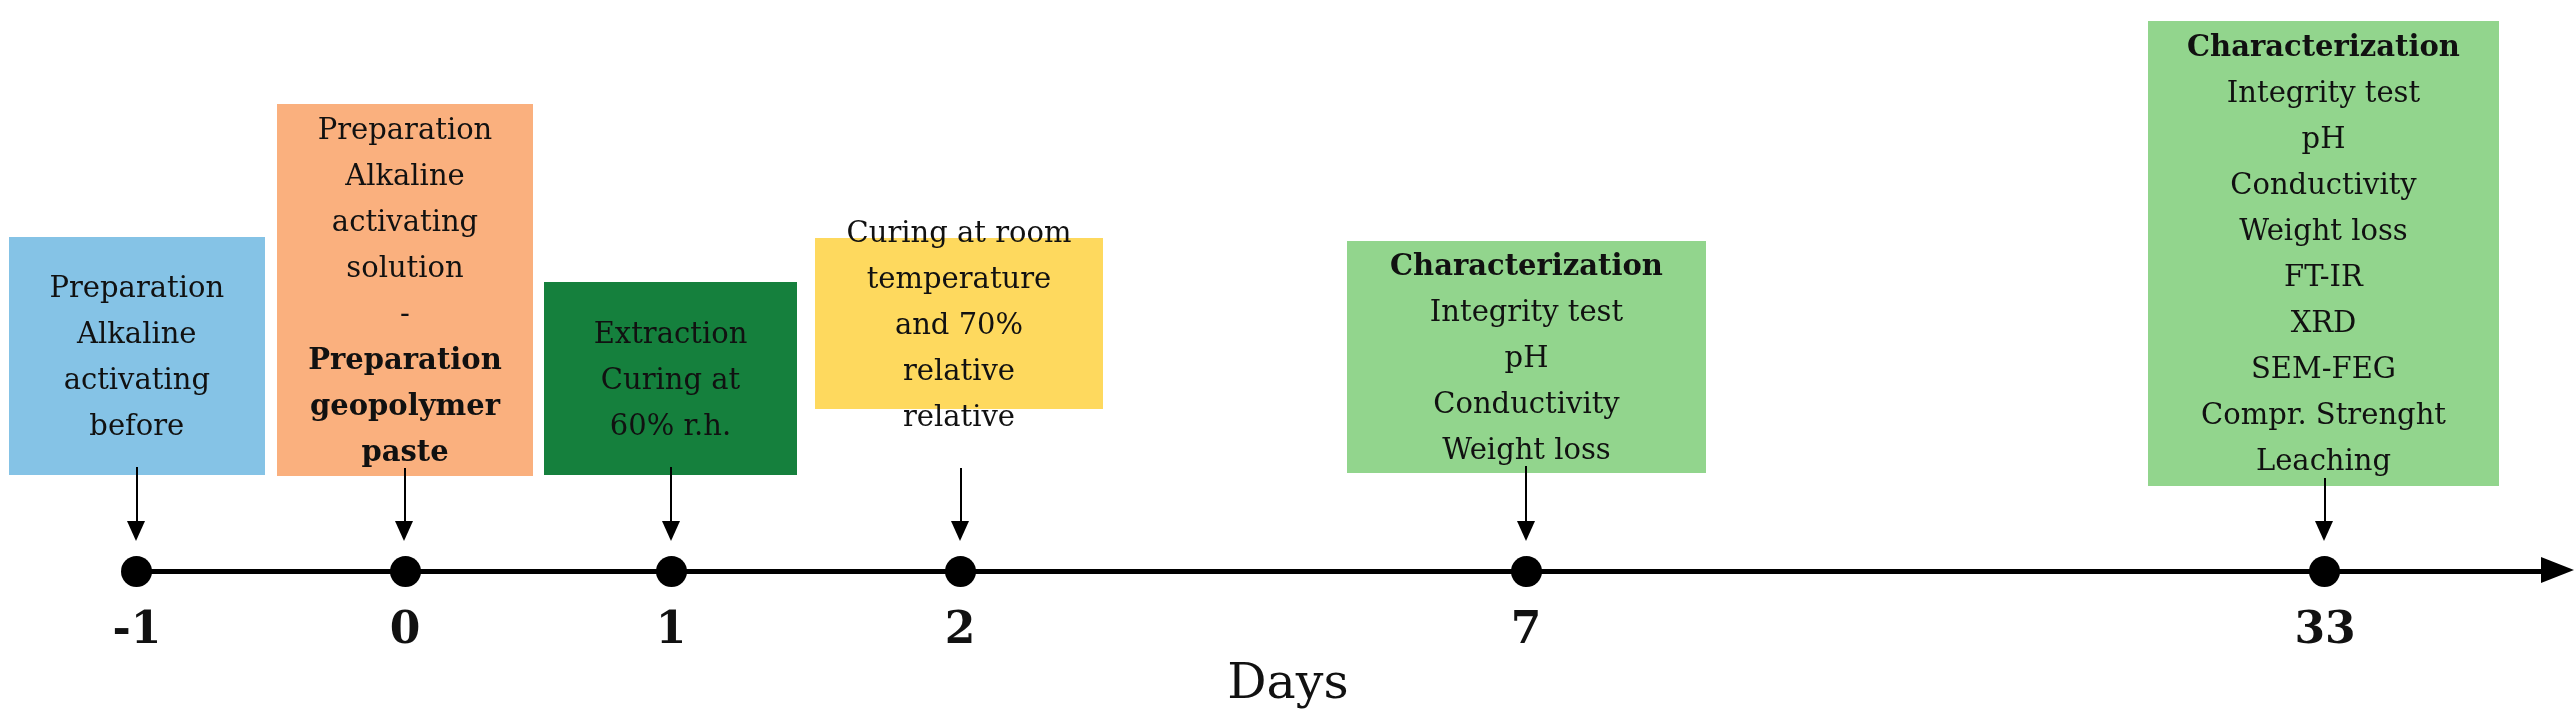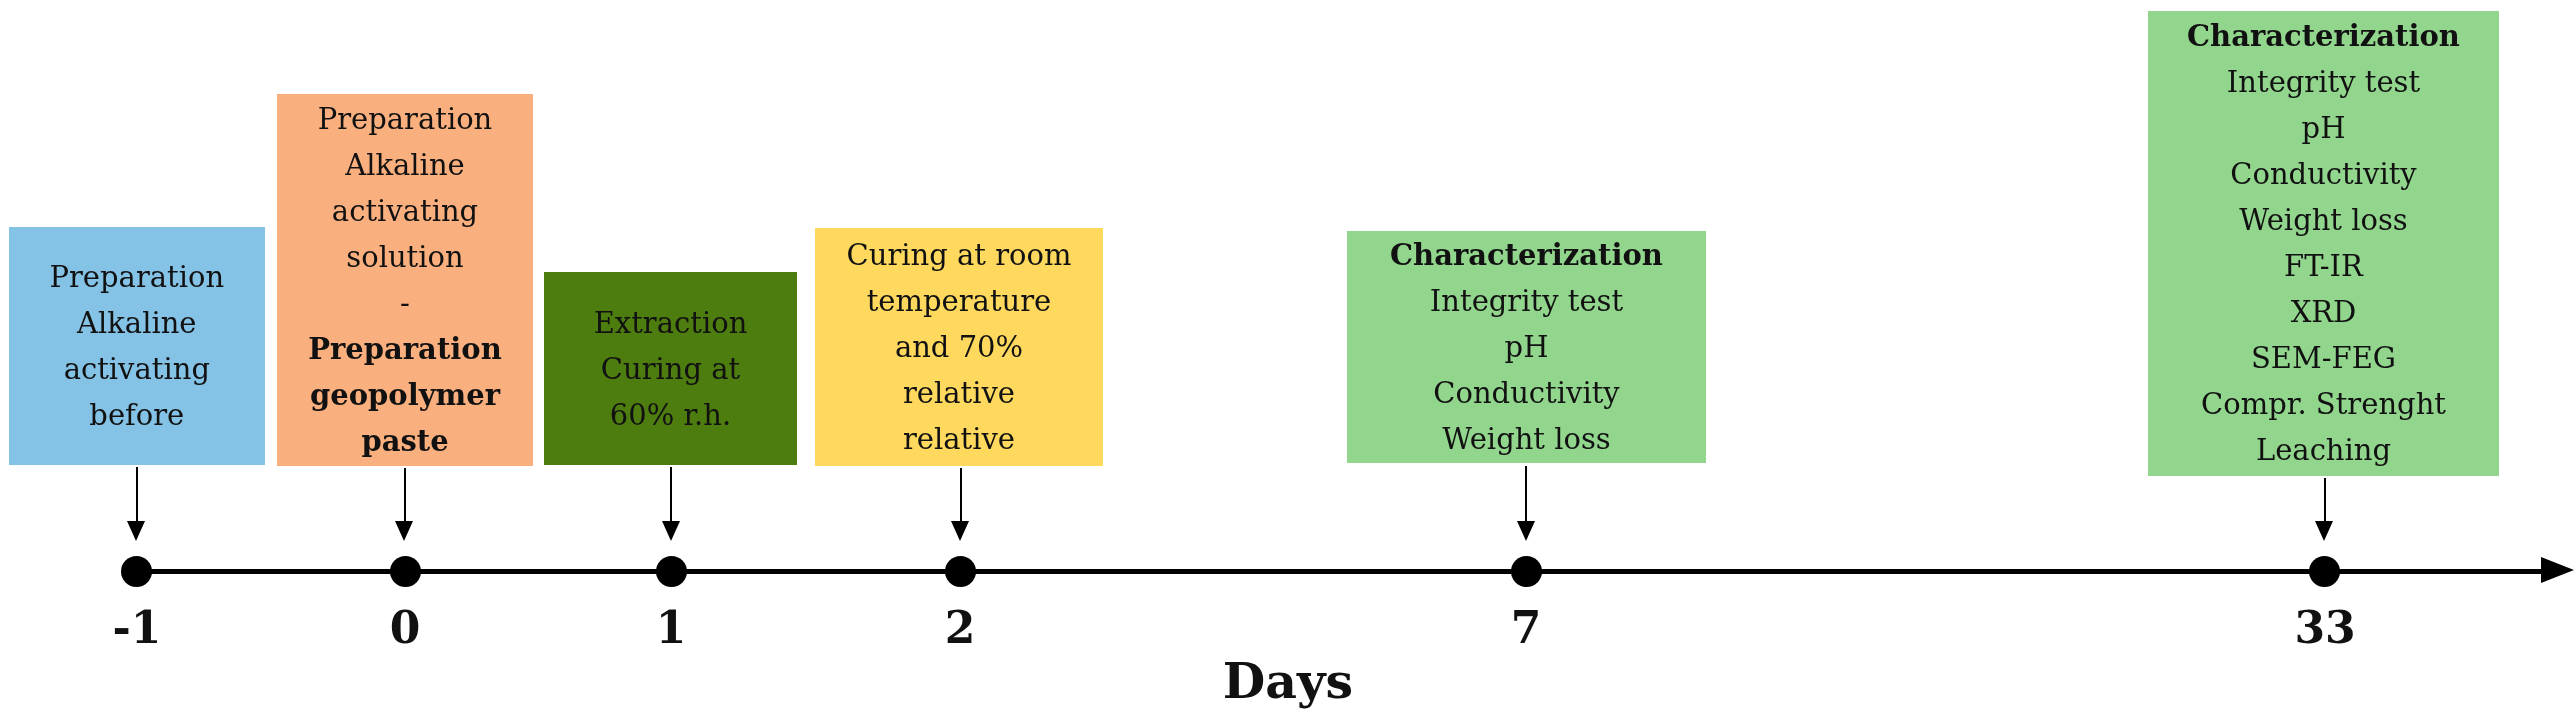--- a/index.html
+++ b/index.html
@@ -14,20 +14,21 @@
   }
   .event-box {
     position: absolute;
     display: flex;
     flex-direction: column;
     justify-content: center;
     align-items: center;
     text-align: left;
     font-size: 29px;
     line-height: 46px;
+    margin-top: 10px;
   }
   .event-box .line { white-space: nowrap; }
   .event-box .line.bold { font-weight: bold; }
   .connector-tail {
     position: absolute;
     width: 1.8px;
     background: #000;
   }
   .connector-head {
     position: absolute;
@@ -58,21 +59,21 @@
     position: absolute;
     transform: translateX(-50%);
     font-weight: bold;
     font-size: 44px;
     line-height: 53px;
     white-space: nowrap;
   }
   .days-label {
     position: absolute;
     transform: translateX(-50%);
-    font-weight: bold;
+    font-weight: normal;
     font-size: 49px;
     line-height: 59px;
     white-space: nowrap;
   }
 </style>
 </head>
 <body>
 
 <div class="stage" id="stage">
   <div class="axis-line" id="axis-line" style="left: 137px; top: 569px; width: 2406px; background: rgb(0, 0, 0);"></div>
@@ -95,30 +96,30 @@
       <div class="line">solution</div>
       <div class="line">-</div>
       <div class="line bold">Preparation</div>
       <div class="line bold">geopolymer</div>
       <div class="line bold">paste</div>
     </div>
     <div class="connector-tail" style="left: 404px; top: 468px; height: 53px; background: rgb(0, 0, 0);"></div>
     <div class="connector-head" style="left: 395px; top: 521px; border-top-color: rgb(0, 0, 0);"></div>
     <div class="timeline-dot" style="left: 390px; top: 556px; background: rgb(0, 0, 0);"></div>
     <div class="tick-label" style="left: 405px; top: 601px;">0</div>
-    <div class="event-box" style="left: 544px; top: 272px; width: 253px; height: 193px; background: #4d7c0f;">
+    <div class="event-box" style="left: 544px; top: 272px; width: 253px; height: 193px; background: #15803d;">
       <div class="line">Extraction</div>
       <div class="line">Curing at</div>
       <div class="line">60% r.h.</div>
     </div>
     <div class="connector-tail" style="left: 670px; top: 467px; height: 54px; background: rgb(0, 0, 0);"></div>
     <div class="connector-head" style="left: 662px; top: 521px; border-top-color: rgb(0, 0, 0);"></div>
     <div class="timeline-dot" style="left: 656px; top: 556px; background: rgb(0, 0, 0);"></div>
     <div class="tick-label" style="left: 671px; top: 601px;">1</div>
-    <div class="event-box" style="left: 815px; top: 228px; width: 288px; height: 238px; background: rgb(254, 217, 94);">
+    <div class="event-box" style="left: 815px; top: 228px; width: 288px; height: 171px; background: rgb(254, 217, 94);">
       <div class="line">Curing at room</div>
       <div class="line">temperature</div>
       <div class="line">and 70%</div>
       <div class="line">relative</div>
       <div class="line">relative</div>
     </div>
     <div class="connector-tail" style="left: 960px; top: 468px; height: 54px; background: rgb(0, 0, 0);"></div>
     <div class="connector-head" style="left: 951px; top: 521px; border-top-color: rgb(0, 0, 0);"></div>
     <div class="timeline-dot" style="left: 945px; top: 556px; background: rgb(0, 0, 0);"></div>
     <div class="tick-label" style="left: 960px; top: 601px;">2</div>

